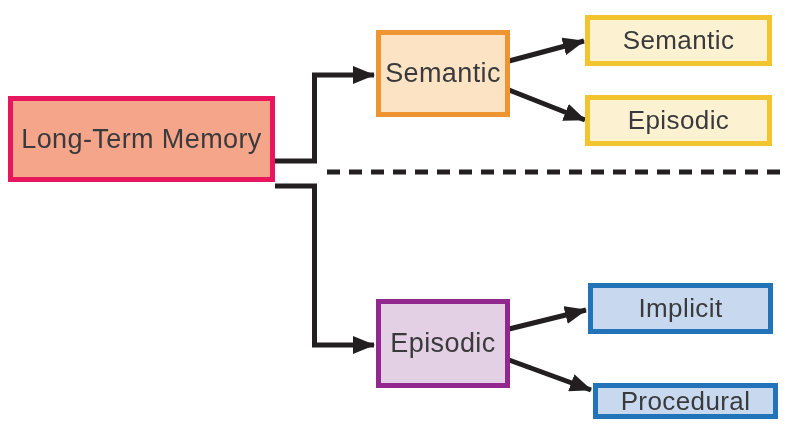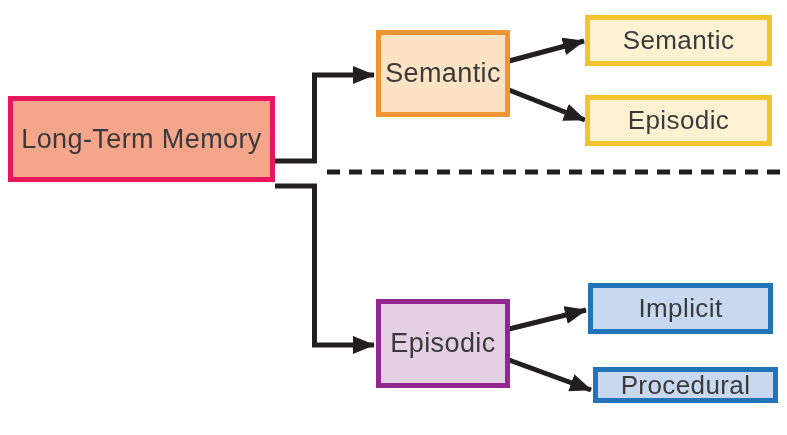--- a/index.html
+++ b/index.html
@@ -32,21 +32,21 @@
     color: #3A3A3C;
     letter-spacing: 0.4px;
     white-space: nowrap;
   }
   .node-root       { left: 8px;   top: 96px;  width: 267px; height: 86px; font-size: 27px; }
   .node-explicit   { left: 376px; top: 30px;  width: 134px; height: 87px;  font-size: 27px; }
   .node-implicit   { left: 376px; top: 299px; width: 134px; height: 89px;  font-size: 27px; }
   .node-semantic   { left: 585px; top: 15px;  width: 187px; height: 51px;  font-size: 26px; }
   .node-episodic   { left: 585px; top: 95px;  width: 187px; height: 51px;  font-size: 26px; }
   .node-priming    { left: 588px; top: 283px; width: 185px; height: 51px;  font-size: 26px; }
-  .node-procedural { left: 593px; top: 367px; width: 185px; height: 36px;  font-size: 26px; }
+  .node-procedural { left: 593px; top: 383px; width: 185px; height: 36px;  font-size: 26px; }
   .conn {
     fill: none;
     stroke: #231F20;
     stroke-width: 5;
     stroke-linejoin: miter;
   }
   .dashed {
     stroke-dasharray: 13 9;
   }
 </style>

